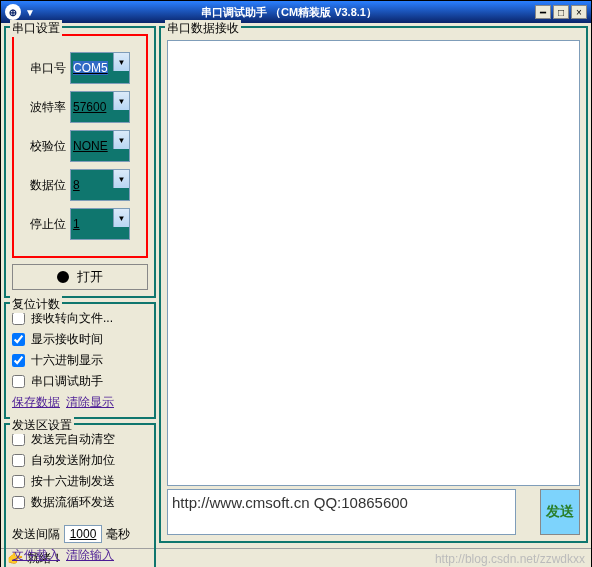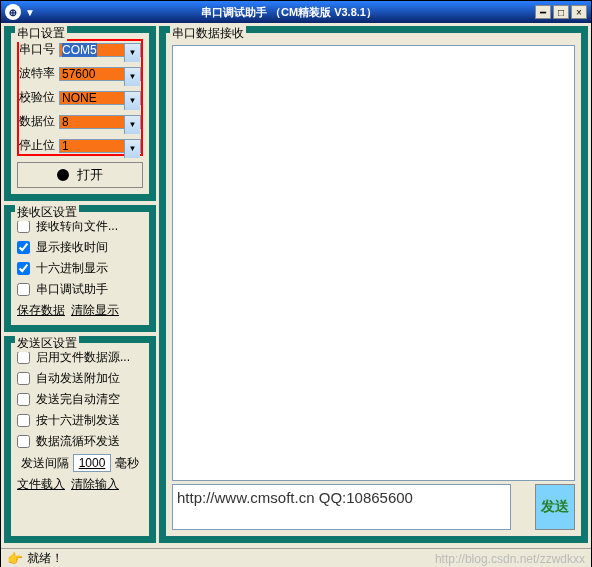--- a/index.html
+++ b/index.html
@@ -7,35 +7,35 @@
 .window { width: 592px; height: 567px; border: 1px solid #000; background: #ece9d8; position: relative; }
 .titlebar { height: 22px; background: linear-gradient(to bottom, #2a7fff, #0a246a); display: flex; align-items: center; padding: 0 4px; }
 .title-icon { width: 16px; height: 16px; background: #fff; border-radius: 50%; display: flex; align-items: center; justify-content: center; font-size: 10px; color: #0a246a; font-weight: bold; margin-right: 4px; }
 .title-drop { color: #fff; font-size: 10px; margin-right: 8px; }
 .title-text { color: #fff; font-weight: bold; flex: 1; text-align: center; font-size: 11px; }
 .win-btns { display: flex; gap: 2px; }
 .win-btn { width: 16px; height: 14px; background: #ece9d8; border: 1px solid #888; font-size: 10px; display: flex; align-items: center; justify-content: center; cursor: pointer; }
 .body { display: flex; height: 525px; padding: 3px; gap: 3px; }
 .left-panel { width: 152px; display: flex; flex-direction: column; gap: 2px; }
 .right-panel { flex: 1; display: flex; flex-direction: column; }
-.fieldset { border: 7px solid #0f766e; padding: 6px 6px 6px 6px; position: relative; margin-bottom: 2px; }
+.fieldset { border: 2px solid #0f766e; padding: 6px 6px 6px 6px; position: relative; margin-bottom: 2px; }
 .fieldset-title { position: absolute; top: -8px; left: 4px; background: #ece9d8; padding: 0 2px; font-size: 12px; }
-.red-box { border: 2px solid #ff0000; padding: 0; }
+.red-box { border: 2px solid #ff0000; padding: 16px; }
 .row { display: flex; align-items: center; margin-bottom: 7px; }
 .row label { width: 40px; font-size: 12px; }
-.combo { flex: 1; height: 14px; border: 1px solid #7f9db9; background: #f97316; display: flex; align-items: center; padding: 0 2px; position: relative; font-size: 12px; }
+.combo { flex: 1; height: 32px; border: 1px solid #7f9db9; background: #0f766e; display: flex; align-items: center; padding: 0 2px; position: relative; font-size: 12px; text-decoration: underline; }
 .combo-highlighted { background: #316ac5; color: #fff; }
 .combo-arrow { position: absolute; right: 0; top: 0; width: 16px; height: 18px; background: linear-gradient(to bottom, #dbeaf9, #b8d6f3); border-left: 1px solid #7f9db9; display: flex; align-items: center; justify-content: center; font-size: 8px; color: #000; }
 .open-btn { width: 100%; height: 26px; margin-top: 6px; border: 1px solid #888; background: #ece9d8; display: flex; align-items: center; justify-content: center; gap: 8px; cursor: pointer; font-size: 13px; }
 .circle { width: 12px; height: 12px; border: 2px solid #000; border-radius: 50%; background: #000; }
 .chk-row { display: flex; align-items: center; margin-bottom: 4px; font-size: 12px; }
 .chk-row input { margin-right: 6px; }
 .links { display: flex; gap: 6px; margin-top: 4px; font-size: 12px; }
-.link { color: #000000; text-decoration: underline; cursor: pointer; }
-.interval-row { display: flex; align-items: center; gap: 4px; font-size: 12px; margin-top: 4px; justify-content: center; }
+.link { color: #4c1d95; text-decoration: underline; cursor: pointer; }
+.interval-row { display: flex; align-items: center; gap: 4px; font-size: 12px; margin-top: 14px; }
 .interval-row input { width: 38px; height: 18px; border: 1px solid #7f9db9; text-align: center; font-size: 12px; text-decoration: underline; }
 .recv-area { flex: 1; border: 1px solid #7f9db9; background: #fff; }
 .send-row { display: flex; gap: 4px; margin-top: 3px; height: 46px; }
 .send-input { flex: 1; border: 1px solid #7f9db9; background: #fff; padding: 4px; font-size: 15px; color: #333; }
 .send-btn { width: 40px; border: 1px solid #888; background: #7dd3fc; display: flex; align-items: center; justify-content: center; font-size: 14px; font-weight: bold; color: #2a7f2a; cursor: pointer; margin-left: 20px; }
 .statusbar { height: 20px; border-top: 1px solid #a0a0a0; display: flex; align-items: center; padding: 0 6px; font-size: 12px; background: #ece9d8; }
 .status-icon { color: #d4a017; margin-right: 4px; font-size: 13px; }
 .status-text { flex: 1; }
 .status-counts { display: flex; gap: 10px; align-items: center; }
 .grey { color: #bbb; }
@@ -100,21 +100,21 @@
             </div>
           </div>
         </div>
         <div class="open-btn">
           <span class="circle"></span>
           <span>打开</span>
         </div>
       </div>
 
       <div class="fieldset">
-        <span class="fieldset-title">接收区设置</span>
+        <span class="fieldset-title">复位计数</span>
         <div class="chk-row">
             <input type="checkbox" style="">
             <span>接收转向文件...</span>
           </div>
         <div class="chk-row">
             <input type="checkbox" checked="" style="">
             <span>显示接收时间</span>
           </div>
         <div class="chk-row">
             <input type="checkbox" checked="" style="">
@@ -127,29 +127,25 @@
         <div class="links">
           <span class="link">保存数据</span>
           <span class="link">清除显示</span>
         </div>
       </div>
 
       <div class="fieldset" style="flex:1">
         <span class="fieldset-title">发送区设置</span>
         <div class="chk-row">
             <input type="checkbox" style="">
-            <span>启用文件数据源...</span>
+            <span>发送完自动清空</span>
           </div>
         <div class="chk-row">
             <input type="checkbox" style="">
             <span>自动发送附加位</span>
-          </div>
-        <div class="chk-row">
-            <input type="checkbox" style="">
-            <span>发送完自动清空</span>
           </div>
         <div class="chk-row">
             <input type="checkbox" style="">
             <span>按十六进制发送</span>
           </div>
         <div class="chk-row">
             <input type="checkbox" style="">
             <span>数据流循环发送</span>
           </div>
         <div class="interval-row">

